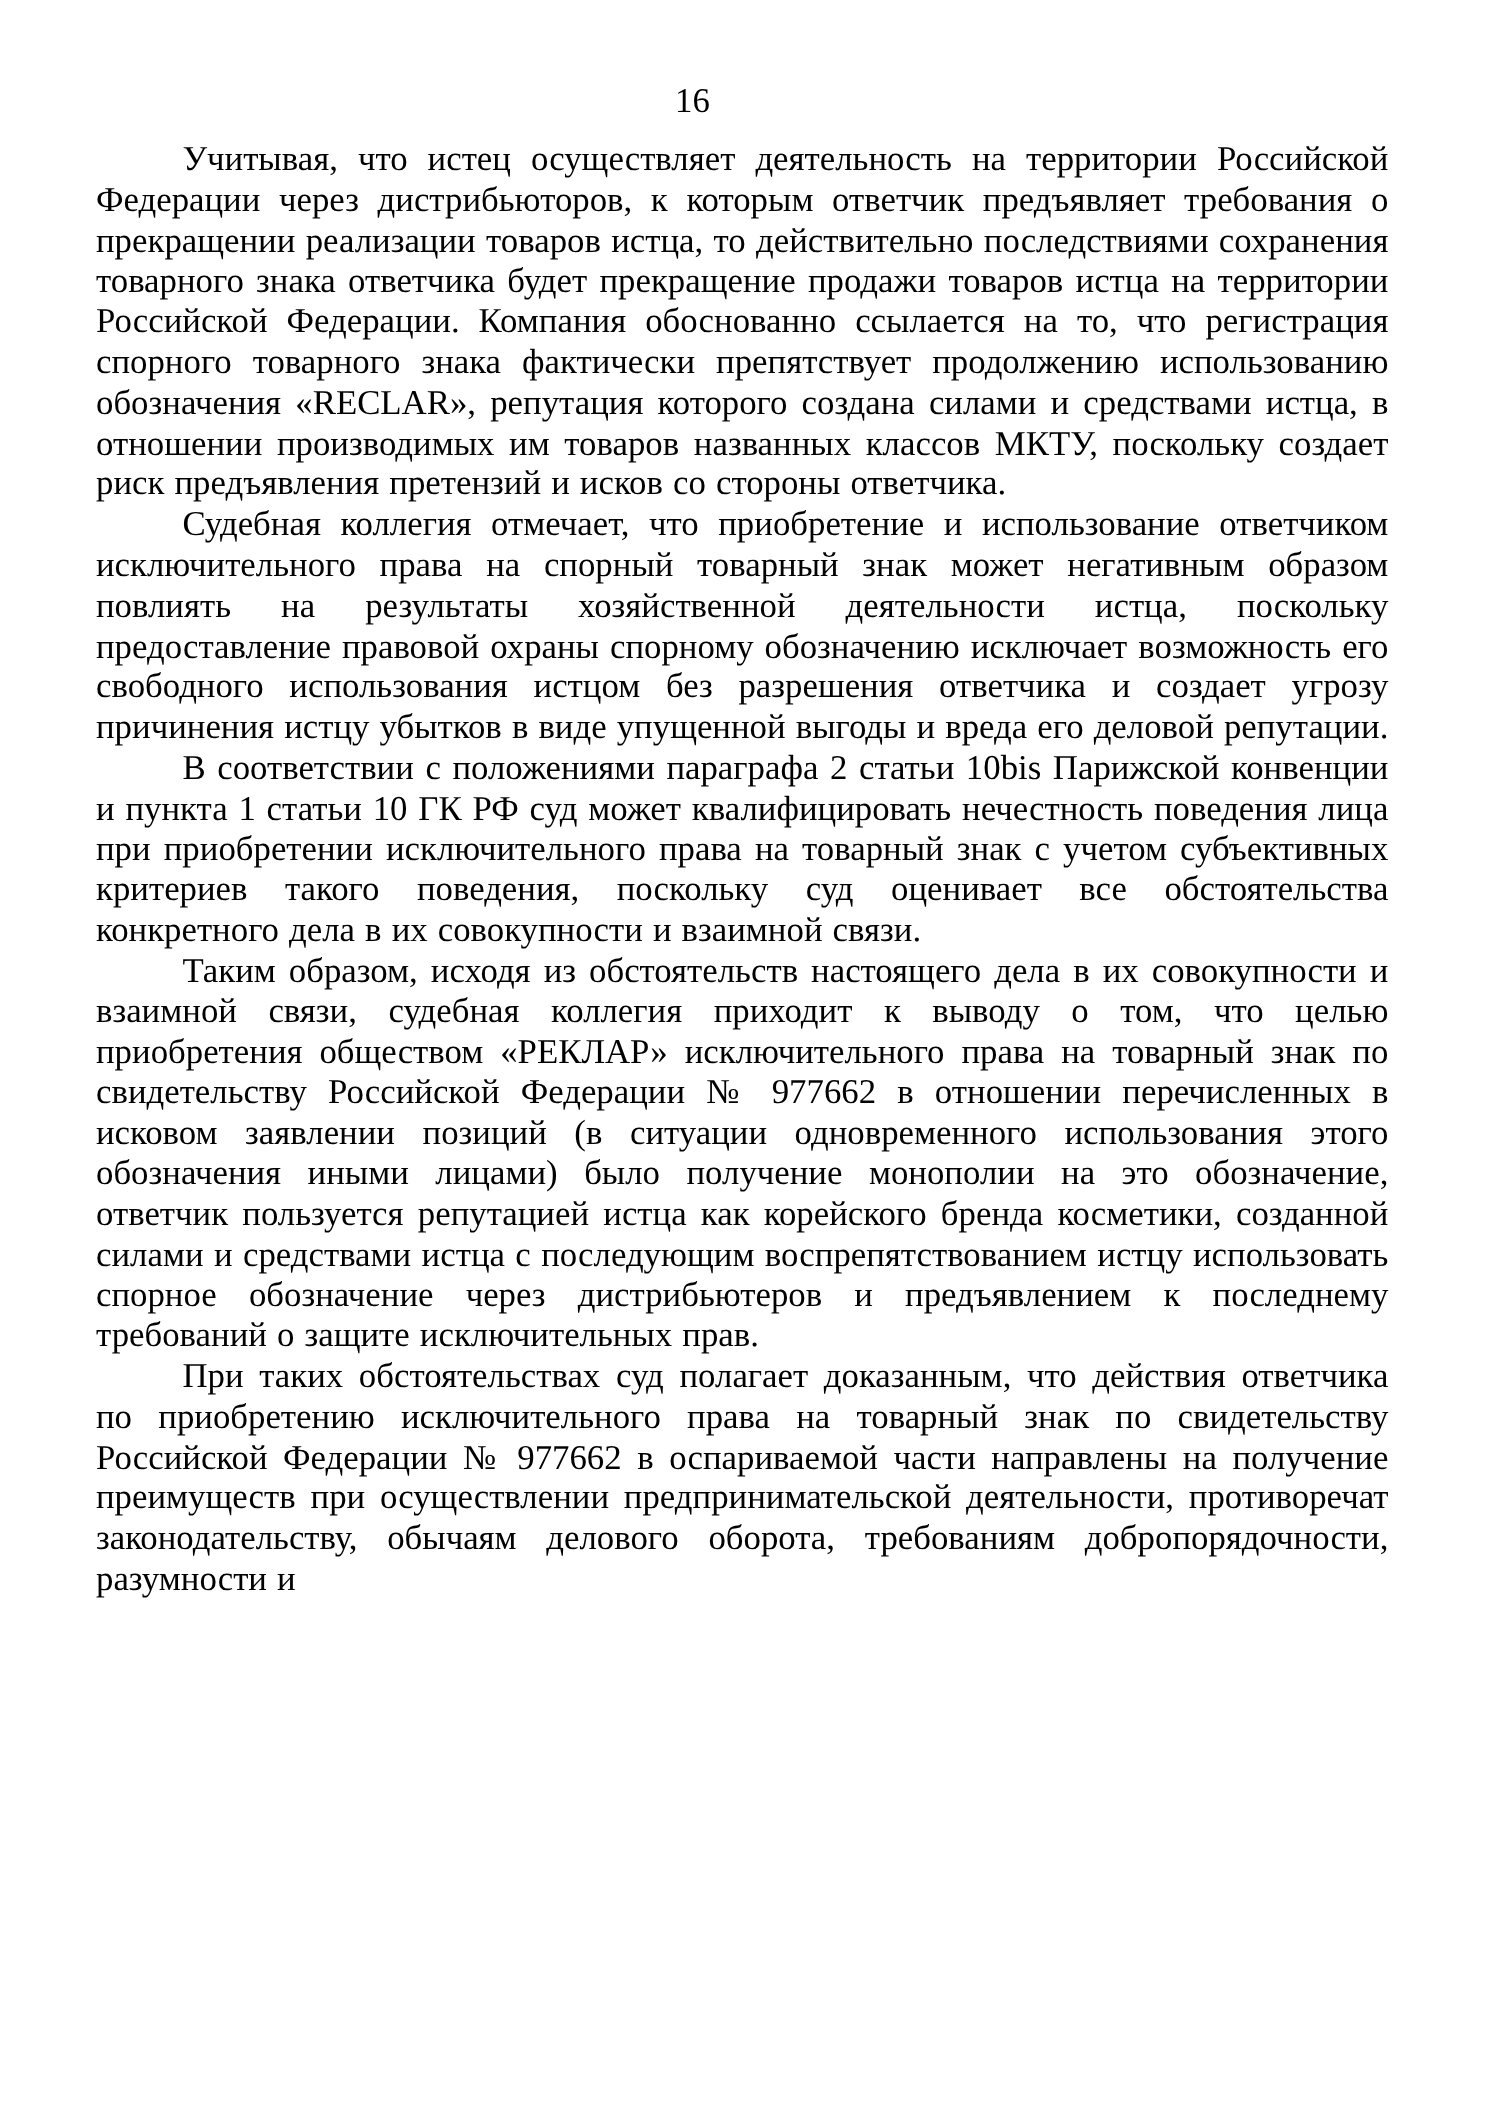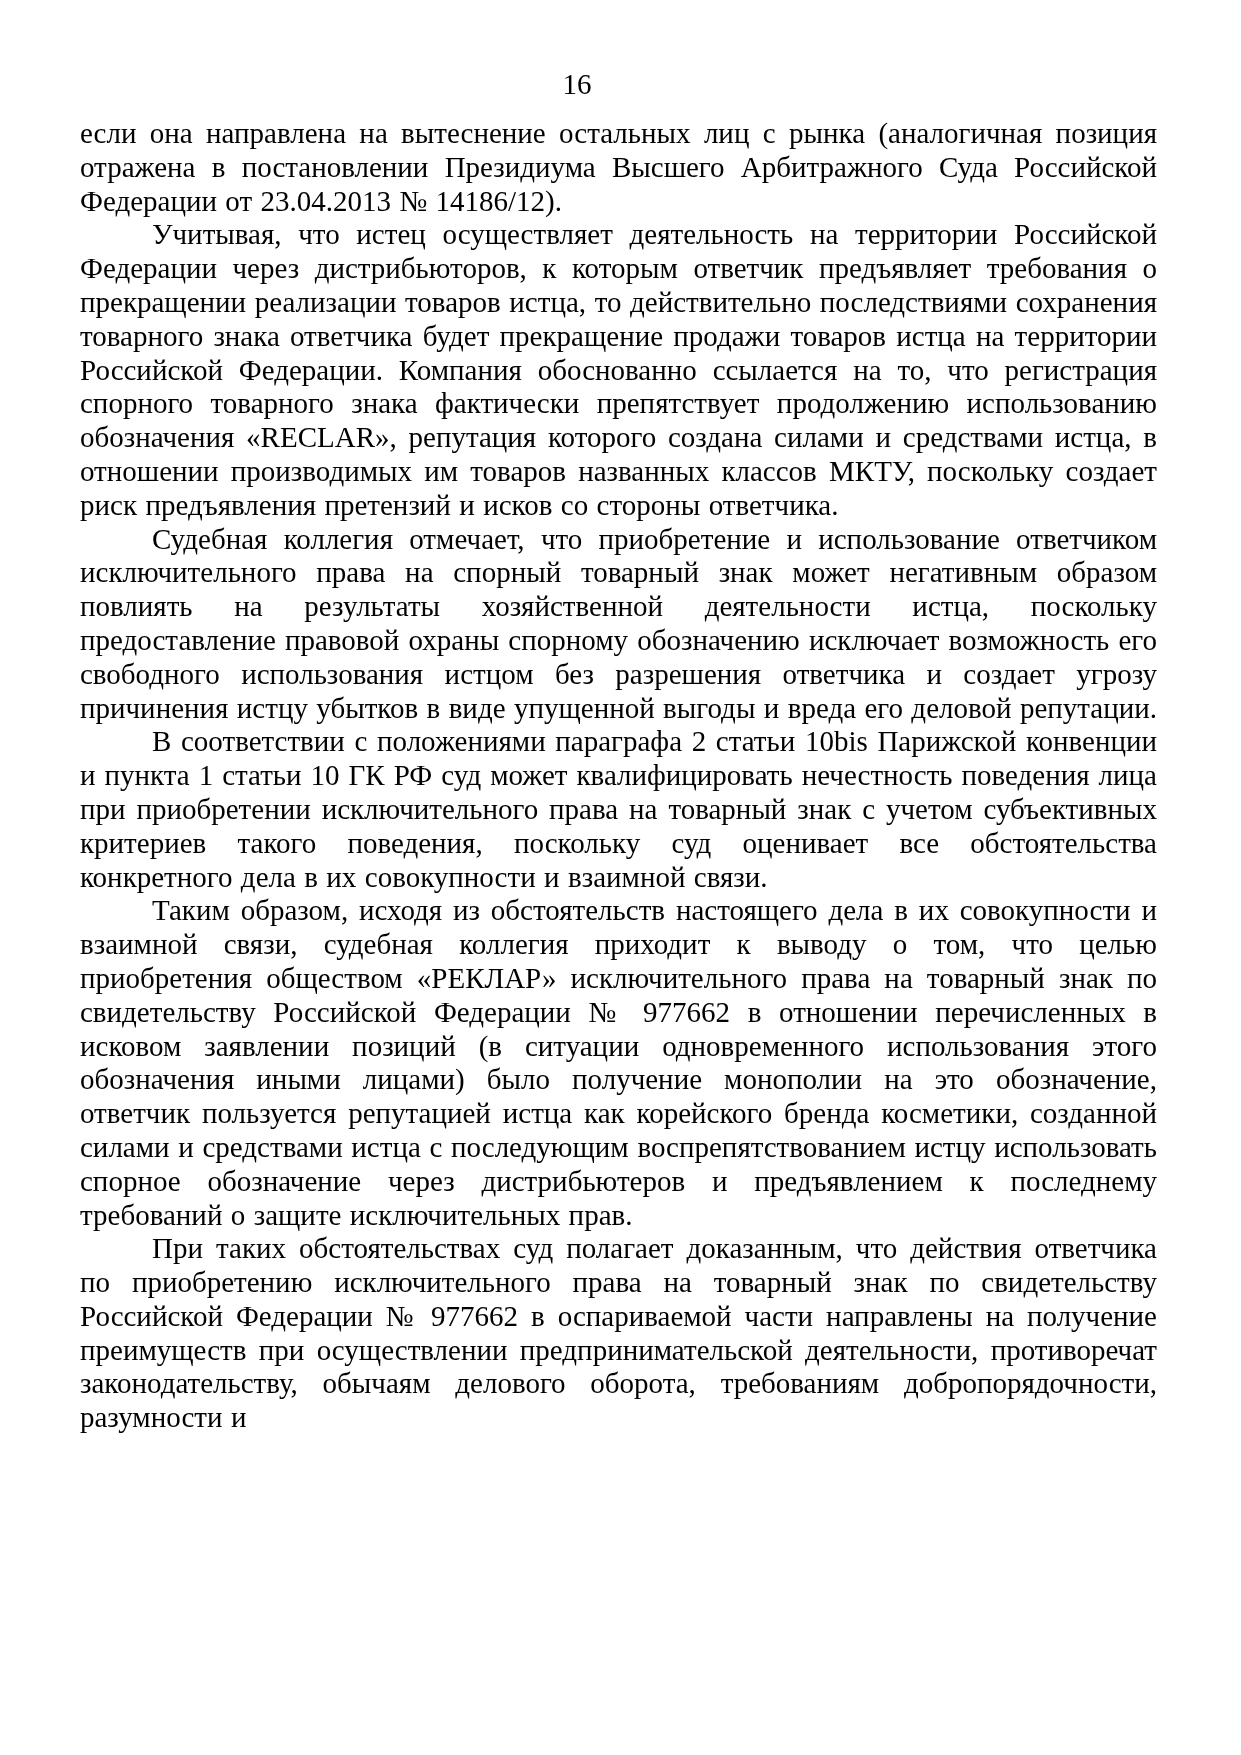--- a/index.html
+++ b/index.html
@@ -43,20 +43,19 @@
     text-indent: 72px;
   }
 </style>
 </head>
 <body>
 
 <div class="page">
   <div class="page-number">16</div>
 
   <div class="doc-body">
-    <p class="para">если она направлена на вытеснение остальных лиц с рынка (аналогичная позиция отражена в постановлении Президиума Высшего Арбитражного Суда Российской Федерации от 23.04.2013 № 14186/12).</p>
     <p class="para indent">Учитывая, что истец осуществляет деятельность на территории Российской Федерации через дистрибьюторов, к которым ответчик предъявляет требования о прекращении реализации товаров истца, то действительно последствиями сохранения товарного знака ответчика будет прекращение продажи товаров истца на территории Российской Федерации. Компания обоснованно ссылается на то, что регистрация спорного товарного знака фактически препятствует продолжению использованию обозначения «RECLAR», репутация которого создана силами и средствами истца, в отношении производимых им товаров названных классов МКТУ, поскольку создает риск предъявления претензий и исков со стороны ответчика.</p>
     <p class="para indent">Судебная коллегия отмечает, что приобретение и использование ответчиком исключительного права на спорный товарный знак может негативным образом повлиять на результаты хозяйственной деятельности истца, поскольку предоставление правовой охраны спорному обозначению исключает возможность его свободного использования истцом без разрешения ответчика и создает угрозу причинения истцу убытков в виде упущенной выгоды и вреда его деловой репутации.</p>
     <p class="para indent">В соответствии с положениями параграфа 2 статьи 10bis Парижской конвенции и пункта 1 статьи 10 ГК РФ суд может квалифицировать нечестность поведения лица при приобретении исключительного права на товарный знак с учетом субъективных критериев такого поведения, поскольку суд оценивает все обстоятельства конкретного дела в их совокупности и взаимной связи.</p>
     <p class="para indent">Таким образом, исходя из обстоятельств настоящего дела в их совокупности и взаимной связи, судебная коллегия приходит к выводу о том, что целью приобретения обществом «РЕКЛАР» исключительного права на товарный знак по свидетельству Российской Федерации № 977662 в отношении перечисленных в исковом заявлении позиций (в ситуации одновременного использования этого обозначения иными лицами) было получение монополии на это обозначение, ответчик пользуется репутацией истца как корейского бренда косметики, созданной силами и средствами истца с последующим воспрепятствованием истцу использовать спорное обозначение через дистрибьютеров и предъявлением к последнему требований о защите исключительных прав.</p>
     <p class="para indent">При таких обстоятельствах суд полагает доказанным, что действия ответчика по приобретению исключительного права на товарный знак по свидетельству Российской Федерации № 977662 в оспариваемой части направлены на получение преимуществ при осуществлении предпринимательской деятельности, противоречат законодательству, обычаям делового оборота, требованиям добропорядочности, разумности и</p>
   </div>
 </div>
 
 </body></html>

